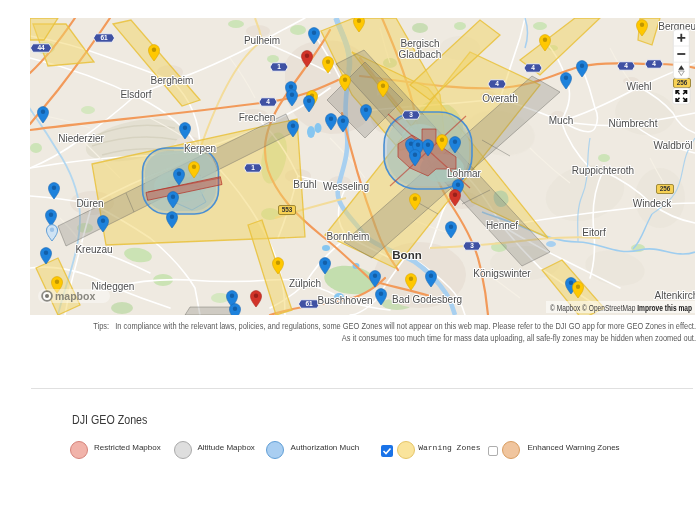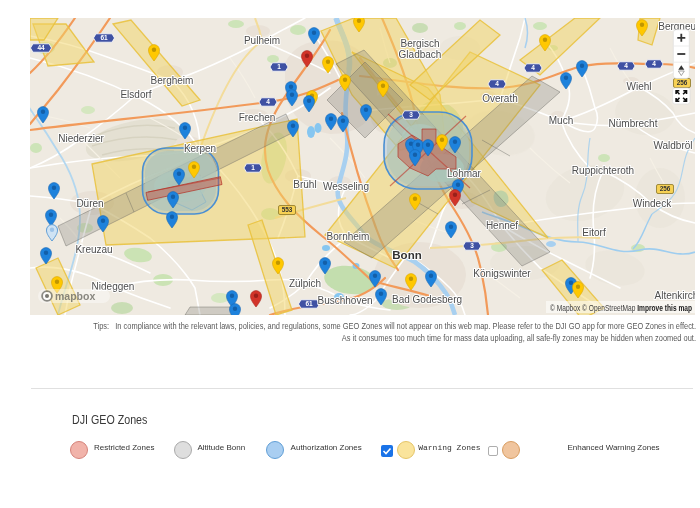--- a/index.html
+++ b/index.html
@@ -405,26 +405,26 @@
         <path d="M-1.8 -1.8 L-5.2 -5.2 M-5.2 -2 L-5.2 -5.2 L-2 -5.2" transform="translate(651.3 78) scale(1 1)" stroke="#111" stroke-width="1.6" fill="none"></path>
         <path d="M-1.8 -1.8 L-5.2 -5.2 M-5.2 -2 L-5.2 -5.2 L-2 -5.2" transform="translate(651.3 78) scale(-1 1)" stroke="#111" stroke-width="1.6" fill="none"></path>
         <path d="M-1.8 -1.8 L-5.2 -5.2 M-5.2 -2 L-5.2 -5.2 L-2 -5.2" transform="translate(651.3 78) scale(1 -1)" stroke="#111" stroke-width="1.6" fill="none"></path>
         <path d="M-1.8 -1.8 L-5.2 -5.2 M-5.2 -2 L-5.2 -5.2 L-2 -5.2" transform="translate(651.3 78) scale(-1 -1)" stroke="#111" stroke-width="1.6" fill="none"></path>
       </g>
     </svg></div>
 <div class="tips">Tips:&nbsp;&nbsp;&nbsp;In compliance with the relevant laws, policies, and regulations, some GEO Zones will not appear on this web map. Please refer to the DJI GO app for more GEO Zones in effect.<br>As it consumes too much time for mass data uploading, all safe-fly zones may be hidden when zoomed out.</div>
 <div class="divider"></div>
 <div class="title">DJI GEO Zones</div>
 <div class="lc" style="left:70px;top:441px;background:#f1b3aa;border-color:#d5837a;"></div>
-<div class="lt" style="left:94px;top:438.5px;">Restricted Zones</div>
+<div class="lt" style="left:94px;top:438.5px;">Restricted Mapbox</div>
 <div class="lc" style="left:174px;top:441px;background:#dedede;border-color:#aaaaaa;"></div>
-<div class="lt" style="left:197.5px;top:438.5px;">Altitude Bonn</div>
+<div class="lt" style="left:197.5px;top:438.5px;">Altitude Mapbox</div>
 <div class="lc" style="left:266px;top:441px;background:#a9cef1;border-color:#619fd6;"></div>
-<div class="lt" style="left:290.6px;top:438.5px;">Authorization Zones</div>
+<div class="lt" style="left:290.6px;top:438.5px;">Authorization Much</div>
 <div class="cb1">
     <svg width="12" height="12" viewBox="0 0 12 12">
       <path d="M2.5 6 L5 8.5 L9.5 3.5" stroke="#fff" stroke-width="1.6" fill="none"></path>
     </svg>
   </div>
 <div class="lc" style="left:397px;top:441px;background:#fae49c;border-color:#e5c568;"></div>
 <div class="lt" style="left:418.2px;top:438.5px;font-family:Liberation Mono, monospace;">Warning Zones</div>
 <div class="cb2"></div>
 <div class="lc" style="left:502px;top:441px;background:#f0c59e;border-color:#d99e62;"></div>
-<div class="lt" style="left:527.4px;top:438.5px;margin-left:40px;">Enhanced Warning Zones</div>
+<div class="lt" style="left:527.4px;top:438.5px;">Enhanced Warning Zones</div>
 </body></html>

